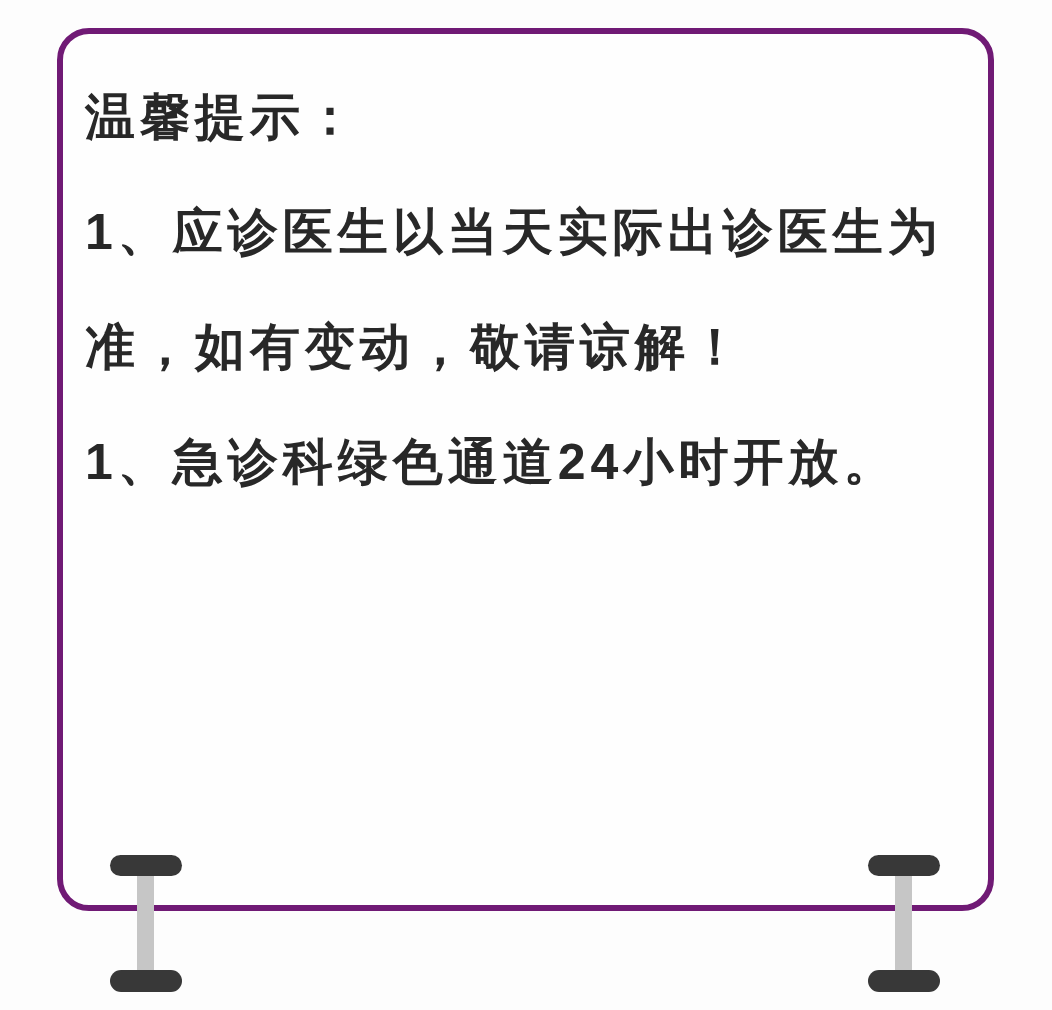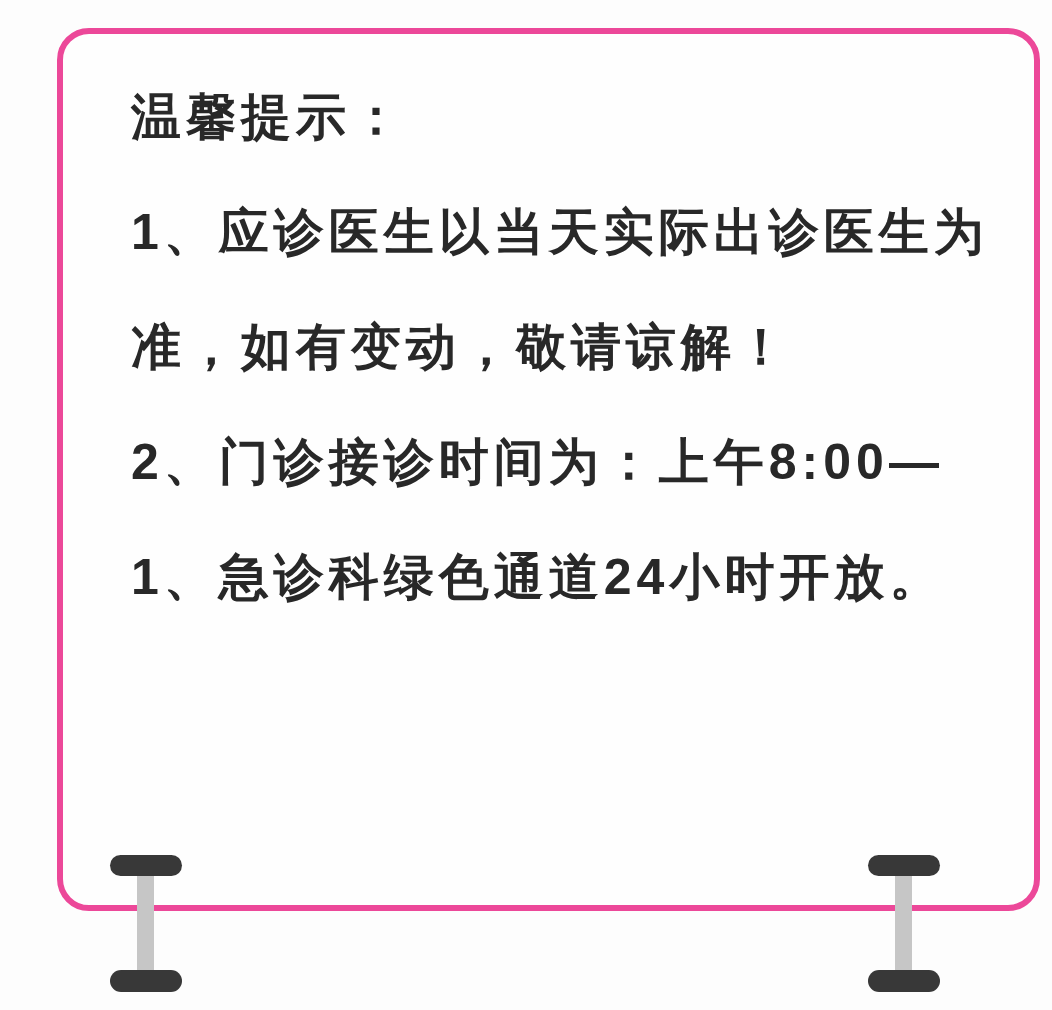--- a/index.html
+++ b/index.html
@@ -17,25 +17,24 @@
     height: 1010px;
   }
   
   .board {
     position: absolute;
     left: 57px;
     top: 28px;
     width: 925px;   
     height: 871px;  
     background: #fefefe;
-    border: 6px solid #ec4899;
+    border: 6px solid #701a75;
     border-radius: 32px;
     box-sizing: content-box;
     z-index: 1;
-    padding-left: 46px;
   }
   .board-content {
     padding: 26px 20px 0 22px;
   }
   .notice-line {
     margin: 0;
     font-size: 50px;
     line-height: 115px;
     font-weight: bold;
     color: #282828;
@@ -75,21 +74,20 @@
 </head>
 <body>
 
 <div class="stage">
 
   <div class="board">
     <div class="board-content">
       <p class="notice-line">温馨提示：</p>
       <p class="notice-line">1、应诊医生以当天实际出诊医生为</p>
       <p class="notice-line">准，如有变动，敬请谅解！</p>
-      <p class="notice-line">2、门诊接诊时间为：上午8:00—</p>
       <p class="notice-line">1、急诊科绿色通道24小时开放。</p>
     </div>
   </div>
 
   <div class="leg leg-left">
     <div class="leg-shaft"></div>
     <div class="leg-cap leg-cap-top"></div>
     <div class="leg-cap leg-cap-bottom"></div>
   </div>
 

